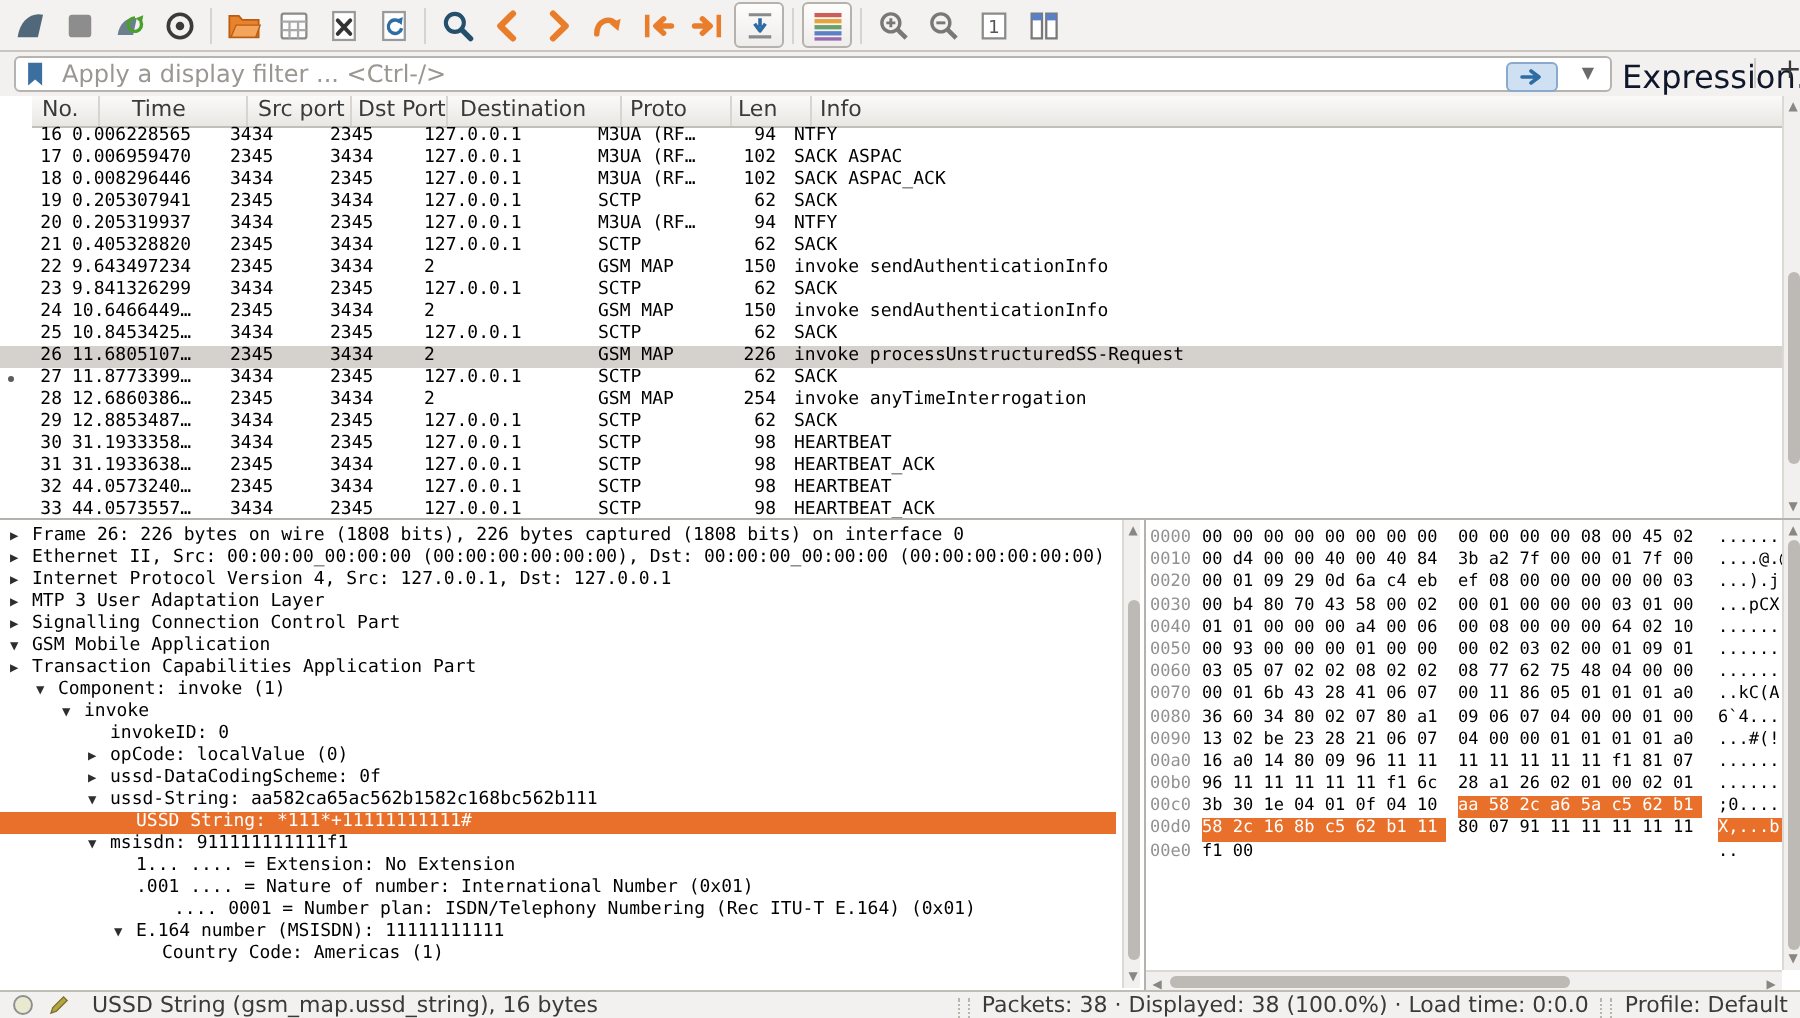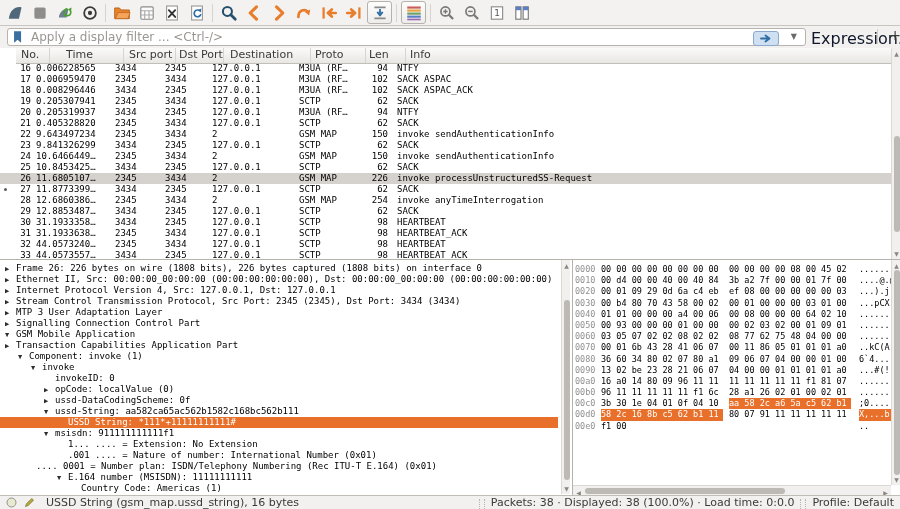--- a/index.html
+++ b/index.html
@@ -325,36 +325,35 @@
     <span class="sb-arrow" style="top:1px;">▲</span>
     <span class="sb-arrow" style="bottom:1px;">▼</span>
     <div class="sb-thumb" style="left:1.5px;width:6px;top:88px;height:96px;"></div>
   </div>
 
   <div id="detail-pane">
     <div id="detail-lines">
         <div class="dline" style="padding-left: 5px;"><span class="tri">▶</span><span>Frame 26: 226 bytes on wire (1808 bits), 226 bytes captured (1808 bits) on interface 0</span></div>
         <div class="dline" style="padding-left: 5px;"><span class="tri">▶</span><span>Ethernet II, Src: 00:00:00_00:00:00 (00:00:00:00:00:00), Dst: 00:00:00_00:00:00 (00:00:00:00:00:00)</span></div>
         <div class="dline" style="padding-left: 5px;"><span class="tri">▶</span><span>Internet Protocol Version 4, Src: 127.0.0.1, Dst: 127.0.0.1</span></div>
-        <div class="dline" style="padding-left: 5px;"><span class="tri">▶</span><span>Stream Control Transmission Protocol, Src Port: 2345 (2345), Dst Port: 3434 (3434)</span></div>
         <div class="dline" style="padding-left: 5px;"><span class="tri">▶</span><span>MTP 3 User Adaptation Layer</span></div>
         <div class="dline" style="padding-left: 5px;"><span class="tri">▶</span><span>Signalling Connection Control Part</span></div>
         <div class="dline" style="padding-left: 5px;"><span class="tri">▼</span><span>GSM Mobile Application</span></div>
         <div class="dline" style="padding-left: 5px;"><span class="tri">▶</span><span>Transaction Capabilities Application Part</span></div>
         <div class="dline" style="padding-left: 18px;"><span class="tri">▼</span><span>Component: invoke (1)</span></div>
         <div class="dline" style="padding-left: 31px;"><span class="tri">▼</span><span>invoke</span></div>
         <div class="dline" style="padding-left: 44px;"><span class="tri"></span><span>invokeID: 0</span></div>
         <div class="dline" style="padding-left: 44px;"><span class="tri">▶</span><span>opCode: localValue (0)</span></div>
         <div class="dline" style="padding-left: 44px;"><span class="tri">▶</span><span>ussd-DataCodingScheme: 0f</span></div>
         <div class="dline" style="padding-left: 44px;"><span class="tri">▼</span><span>ussd-String: aa582ca65ac562b1582c168bc562b111</span></div>
         <div class="dline sel" style="padding-left: 57px;"><span class="tri"></span><span>USSD String: *111*+11111111111#</span></div>
         <div class="dline" style="padding-left: 44px;"><span class="tri">▼</span><span>msisdn: 911111111111f1</span></div>
         <div class="dline" style="padding-left: 57px;"><span class="tri"></span><span>1... .... = Extension: No Extension</span></div>
         <div class="dline" style="padding-left: 57px;"><span class="tri"></span><span>.001 .... = Nature of number: International Number (0x01)</span></div>
-        <div class="dline" style="padding-left: 25px;"><span class="tri"></span><span>.... 0001 = Number plan: ISDN/Telephony Numbering (Rec ITU-T E.164) (0x01)</span></div>
+        <div class="dline" style="padding-left: 76px;"><span class="tri"></span><span>.... 0001 = Number plan: ISDN/Telephony Numbering (Rec ITU-T E.164) (0x01)</span></div>
         <div class="dline" style="padding-left: 57px;"><span class="tri">▼</span><span>E.164 number (MSISDN): 11111111111</span></div>
         <div class="dline" style="padding-left: 70px;"><span class="tri"></span><span>Country Code: Americas (1)</span></div>
       </div>
   </div>
   <div class="vsb" id="detail-vsb">
     <span class="sb-arrow" style="top:1px;">▲</span>
     <span class="sb-arrow" style="bottom:1px;">▼</span>
     <div class="sb-thumb" style="left:1.5px;width:6px;top:40px;height:180px;"></div>
   </div>
 

